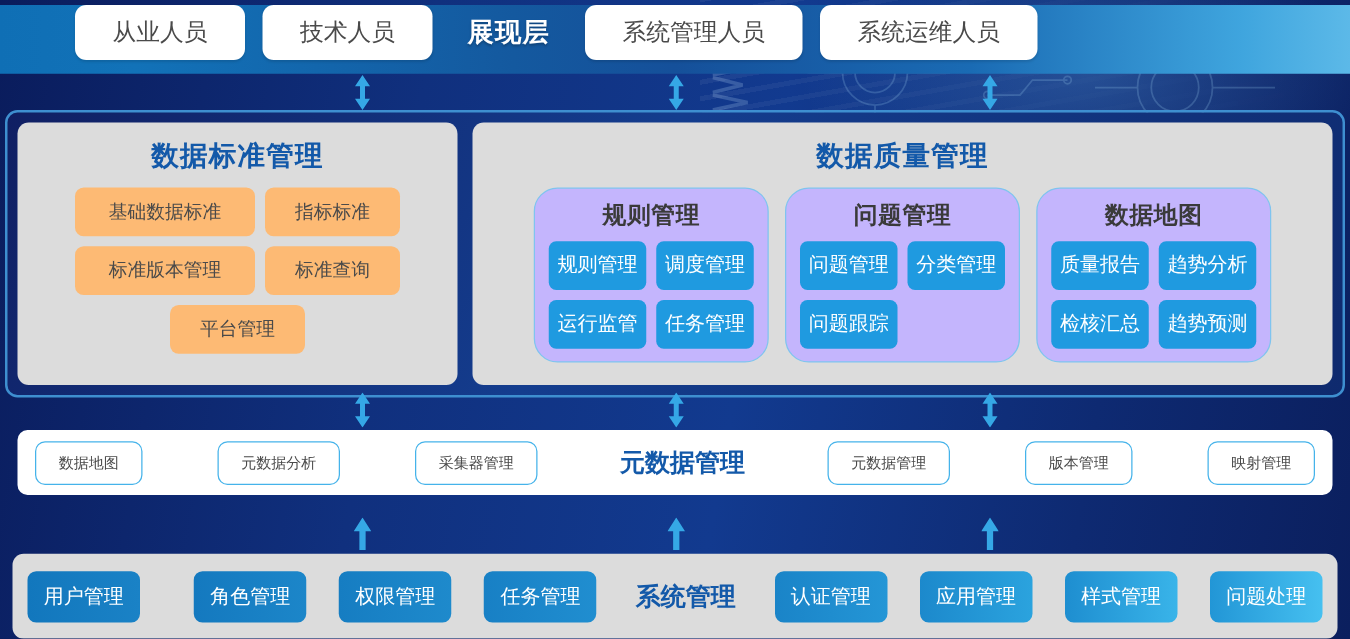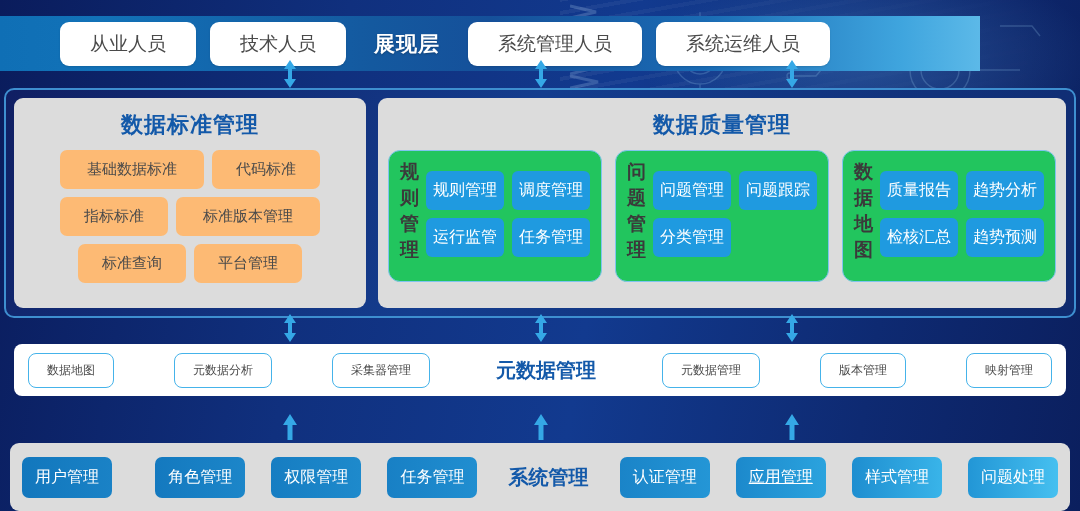--- a/index.html
+++ b/index.html
@@ -16,23 +16,23 @@
   .bg-chevrons{position:absolute;left:560px;top:0;width:520px;height:95px;opacity:.55;
     background:repeating-linear-gradient(-10deg,rgba(255,255,255,.10) 0 4px,rgba(255,255,255,0) 4px 13px);
     -webkit-mask-image:linear-gradient(90deg,rgba(0,0,0,1) 0%,rgba(0,0,0,.25) 55%,rgba(0,0,0,0) 100%);
             mask-image:linear-gradient(90deg,rgba(0,0,0,1) 0%,rgba(0,0,0,.25) 55%,rgba(0,0,0,0) 100%);}
   .bg-zig{position:absolute;left:570px;top:0;width:120px;height:95px;opacity:.5;}
   .bg-circuit{position:absolute;right:20px;top:6px;width:420px;height:86px;opacity:.22;}
   .bg-glow{position:absolute;left:640px;top:-40px;width:460px;height:200px;border-radius:50%;
     background:radial-gradient(closest-side,rgba(120,200,255,.22),rgba(120,200,255,0));}
 
   
-  .toprow{position:absolute;left:0;top:4px;width:980px;height:55px;
+  .toprow{position:absolute;left:0;top:4px;width:1080px;height:55px;
     background:linear-gradient(90deg,#0f6fb5 0%,#1272b8 10%,#14599f 38%,#15509a 50%,#1a6bb4 72%,#3fa5de 92%,#5cb9e8 100%);
-    display:flex;align-items:center;margin-top:12px;}
+    display:flex;align-items:flex-start;}
   .toprow .inner{display:flex;align-items:center;width:100%;padding:0 60px;box-sizing:border-box;gap:14px;}
   .pill-white{background:#fff;border-radius:9px;color:#4a4a4a;font-size:19px;
     padding:9px 30px;white-space:nowrap;box-shadow:0 1px 2px rgba(0,0,0,.12);}
   .layer-label-top{color:#fff;font-size:21px;font-weight:bold;white-space:nowrap;
     letter-spacing:1px;margin:0 14px;text-shadow:0 1px 2px rgba(0,0,0,.25);}
 
   
   .arrows{position:absolute;left:0;width:1080px;height:30px;}
   .arrow{position:absolute;width:14px;height:28px;}
 
@@ -48,22 +48,22 @@
 
   
   .panel-standards{width:352px;}
   .std-grid{display:flex;flex-wrap:wrap;gap:8px;justify-content:center;}
   .chip-white{background:#fdba74;border-radius:7px;color:#4a4a4a;font-size:15px;
     padding:10px 10px;white-space:nowrap;text-align:center;}
 
   
   .panel-quality{flex:1;}
   .sub-row{display:flex;gap:13px;width:100%;justify-content:center;}
-  .subpanel{background:#22c55e;border:1px solid #7fc4ef;border-radius:12px;
-    padding:5px 11px 10px;box-sizing:border-box;display:flex;align-items:center;}
+  .subpanel{background:#c4b5fd;border:1px solid #7fc4ef;border-radius:19px;
+    padding:5px 11px 10px;box-sizing:border-box;display:flex;flex-direction:column;align-items:center;}
   .sub-title{color:#3a3a3a;font-size:19px;font-weight:bold;margin:3px 0 8px;letter-spacing:.5px;}
   .sub-grid{display:grid;grid-template-columns:1fr 1fr;gap:8px;}
   .chip-blue{background:#1f9ae0;border-radius:6px;color:#fff;font-size:16px;
     padding:9px 7px;text-align:center;white-space:nowrap;}
 
   
   .metarow{position:absolute;left:14px;top:344px;width:1052px;height:52px;
     background:#fff;border-radius:8px;display:flex;align-items:center;
     justify-content:space-between;padding:0 14px;box-sizing:border-box;gap:8px;}
   .pill-outline{border:1px solid #45b3ea;border-radius:8px;color:#4a4a4a;font-size:12px;
@@ -131,21 +131,20 @@
       <path d="M7 0 L13 9 L9 9 L9 19 L13 19 L7 28 L1 19 L5 19 L5 9 L1 9 Z" fill="#35a8e6"></path>
     </svg>
   </div>
 
   <div class="midband">
 
     <div class="panel panel-standards">
       <div class="panel-title">数据标准管理</div>
       <div class="std-grid">
         <div class="chip-white" style="width:124px;">基础数据标准</div>
-        <div class="chip-white" style="width:88px;">代码标准</div>
         <div class="chip-white" style="width:88px;">指标标准</div>
         <div class="chip-white" style="width:124px;">标准版本管理</div>
         <div class="chip-white" style="width:88px;">标准查询</div>
         <div class="chip-white" style="width:88px;">平台管理</div>
       </div>
     </div>
 
     <div class="panel panel-quality">
       <div class="panel-title">数据质量管理</div>
       <div class="sub-row">
@@ -157,22 +156,22 @@
             <div class="chip-blue">调度管理</div>
             <div class="chip-blue">运行监管</div>
             <div class="chip-blue">任务管理</div>
           </div>
         </div>
 
         <div class="subpanel">
           <div class="sub-title">问题管理</div>
           <div class="sub-grid">
             <div class="chip-blue">问题管理</div>
+            <div class="chip-blue">分类管理</div>
             <div class="chip-blue">问题跟踪</div>
-            <div class="chip-blue">分类管理</div>
           </div>
         </div>
 
         <div class="subpanel">
           <div class="sub-title">数据地图</div>
           <div class="sub-grid">
             <div class="chip-blue">质量报告</div>
             <div class="chip-blue">趋势分析</div>
             <div class="chip-blue">检核汇总</div>
             <div class="chip-blue">趋势预测</div>
@@ -217,18 +216,18 @@
     </svg>
   </div>
 
   <div class="botpanel">
     <div class="chip-grad" style="background:linear-gradient(90deg,#1277bd,#1a82c6);">用户管理</div>
     <div class="chip-grad" style="background:linear-gradient(90deg,#1479bf,#1c86c9);margin-left:17px;">角色管理</div>
     <div class="chip-grad" style="background:linear-gradient(90deg,#167dc2,#1e8acc);">权限管理</div>
     <div class="chip-grad" style="background:linear-gradient(90deg,#1880c5,#208ed0);">任务管理</div>
     <div class="layer-label-bot">系统管理</div>
     <div class="chip-grad" style="background:linear-gradient(90deg,#1a84c8,#2496d6);">认证管理</div>
-    <div class="chip-grad" style="background:linear-gradient(90deg,#1c89cc,#2ba3de);text-decoration:underline;">应用管理</div>
+    <div class="chip-grad" style="background:linear-gradient(90deg,#1c89cc,#2ba3de);">应用管理</div>
     <div class="chip-grad" style="background:linear-gradient(90deg,#1e8ed0,#39b4e9);">样式管理</div>
     <div class="chip-grad" style="background:linear-gradient(90deg,#2296d6,#46c0f0);">问题处理</div>
   </div>
 
 </div>
 
 </body></html>

